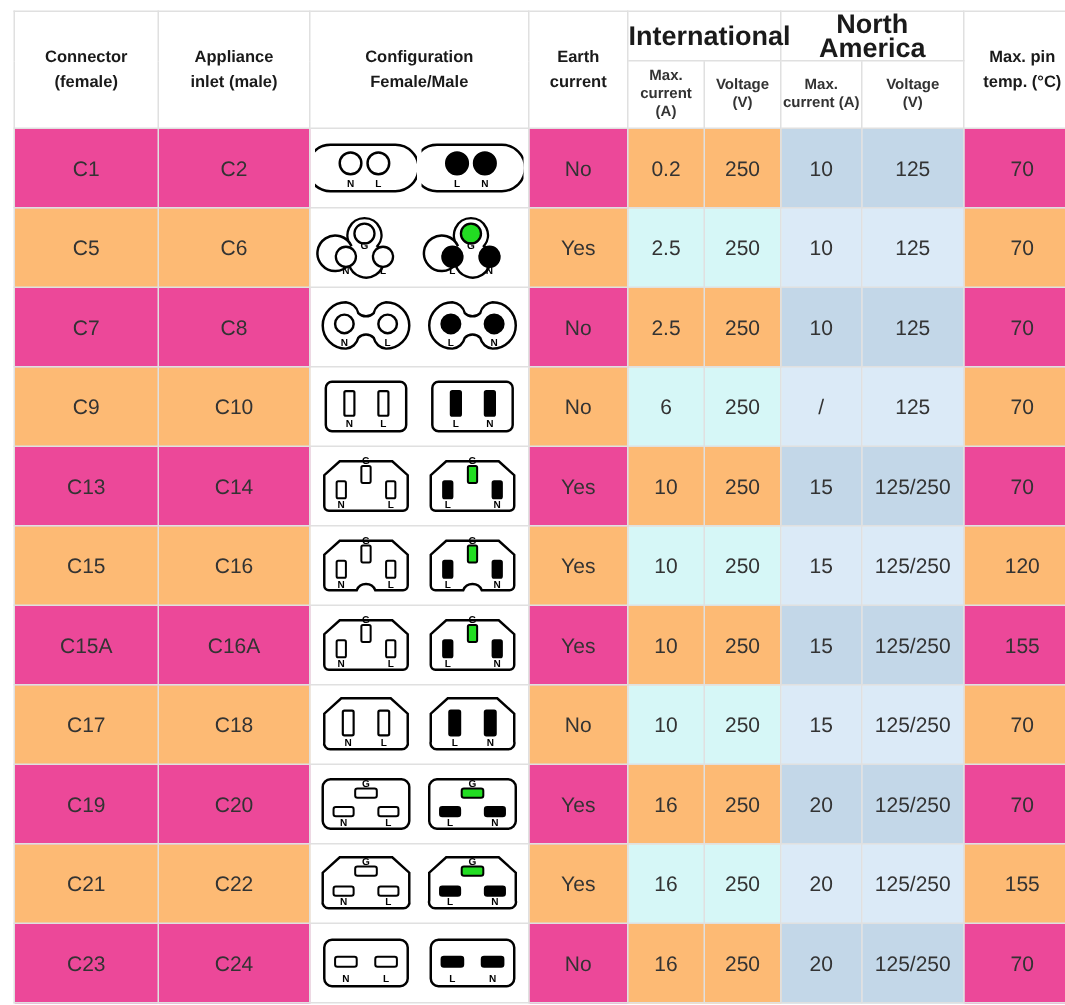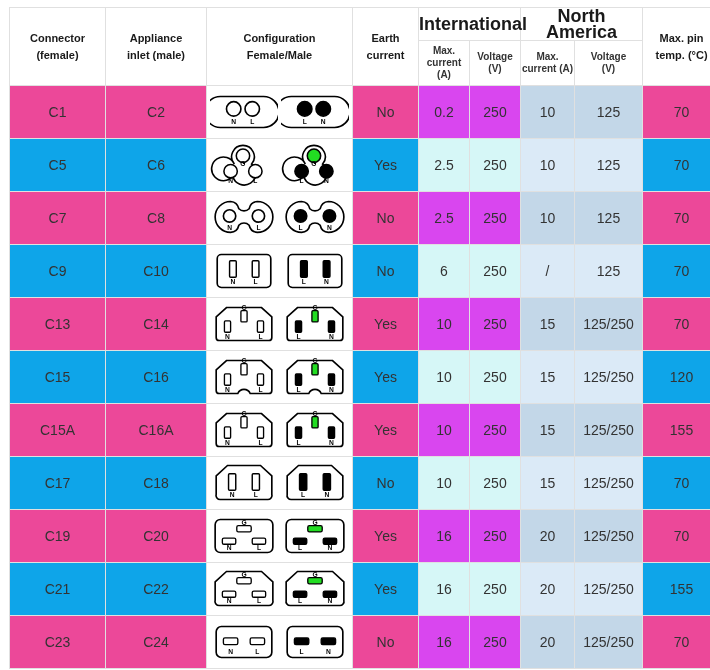--- a/index.html
+++ b/index.html
@@ -63,25 +63,25 @@
   .c-temp{width:78px;}
 
   
   tbody tr{height:52.5px;}
   tbody td{
     font-size:14px;
     color:#333;
   }
   
   tr.odd td{background:#ec4899;}
-  tr.even td{background:#0ea5e9;}
+  tr.even td{background:#fdba74;}
   
   tr.odd td.cfg, tr.even td.cfg{background:#ffffff;}
   
-  tr.odd td.intl{background:#d946ef;}
+  tr.odd td.intl{background:#fdba74;}
   tr.even td.intl{background:#d6f7f7;}
   
   tr.odd td.na{background:#c3d7e8;}
   tr.even td.na{background:#dbeaf7;}
 
   
   .cfgbox{
     display:flex;
     align-items:center;
     justify-content:center;

